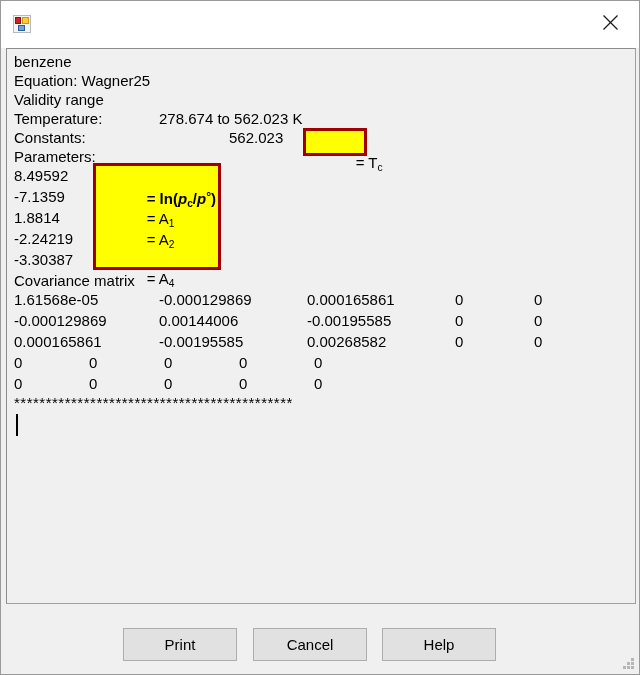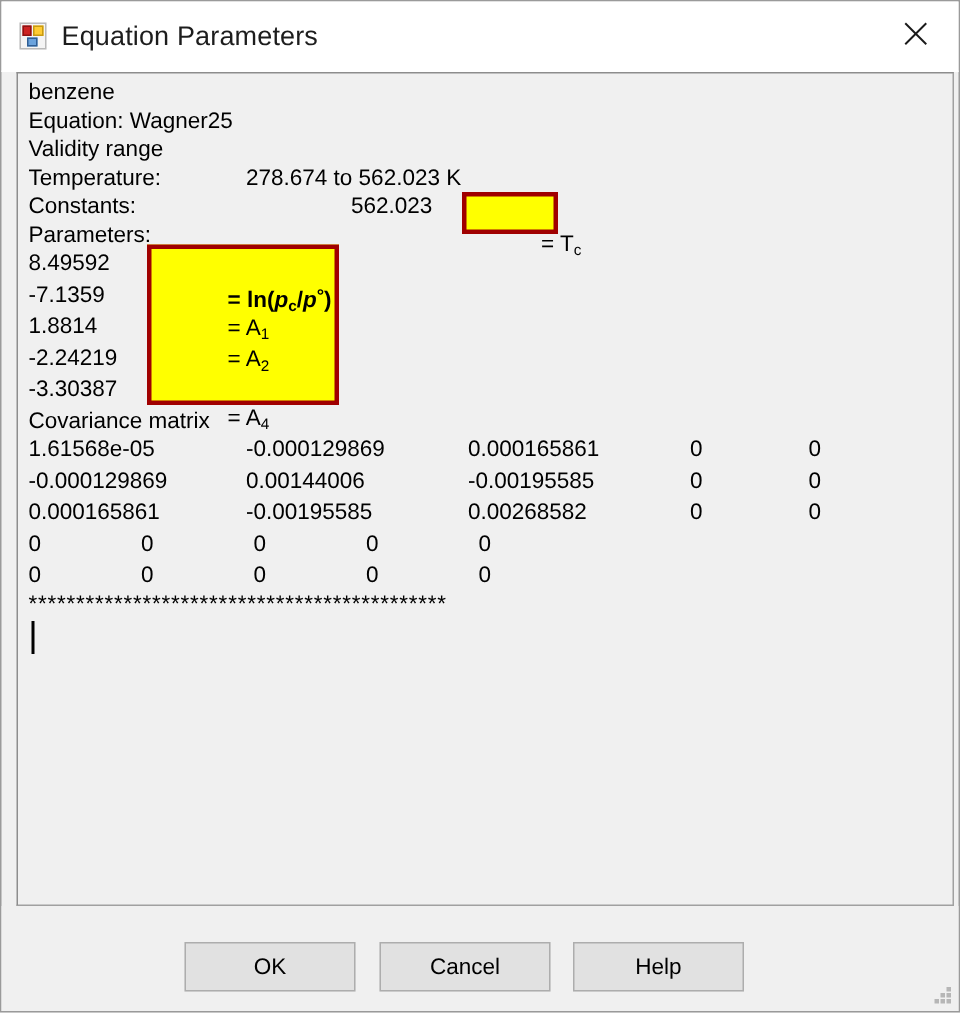--- a/index.html
+++ b/index.html
@@ -80,21 +80,21 @@
     display: flex;
     align-items: center;
     justify-content: center;
     cursor: default;
   }
   .close-btn svg { display: block; }
 
   
   .report-wrap {
     flex: 1 1 auto;
-    margin: 0 3px 0 10px;
+    margin: 0 3px 0 5px;
     position: relative;
     background: #f0f0f0;
     border: 1px solid #a0a0a0;
     border-top-color: #8d8d8d;
     border-left-color: #8d8d8d;
     overflow: hidden;
   }
   .report {
     position: absolute;
     left: 0; top: 0;
@@ -197,21 +197,20 @@
 <body>
 
 <div class="window">
 
   <div class="titlebar">
     <span class="app-icon">
       <i class="sq-red"></i>
         <i class="sq-yellow"></i>
         <i class="sq-blue"></i>
     </span>
-    <span class="title-text">Equation Parameters</span>
     <span class="close-btn">
       <svg width="17" height="17" viewBox="0 0 17 17" aria-hidden="true">
         <line x1="1.5" y1="1.5" x2="15.5" y2="15.5" stroke="#1a1a1a" stroke-width="1.3"></line>
         <line x1="15.5" y1="1.5" x2="1.5" y2="15.5" stroke="#1a1a1a" stroke-width="1.3"></line>
       </svg>
     </span>
   </div>
 
   <div class="report-wrap">
     <div class="report">
@@ -288,21 +287,21 @@
         </span>
         <span class="arow" style="left:9px; top:84px;">
           <span>= A</span><sub>4</sub>
         </span>
       </div>
 
     </div>
   </div>
 
   <div class="buttonbar">
-    <button class="btn">OK</button>
+    <button class="btn">Print</button>
     <button class="btn">Cancel</button>
     <button class="btn">Help</button>
 
     <span class="grip">
       <i style="left:9px;  top:0px;"></i>
       <i style="left:5px;  top:4px;"></i>
       <i style="left:9px;  top:4px;"></i>
       <i style="left:1px;  top:8px;"></i>
       <i style="left:5px;  top:8px;"></i>
       <i style="left:9px;  top:8px;"></i>

